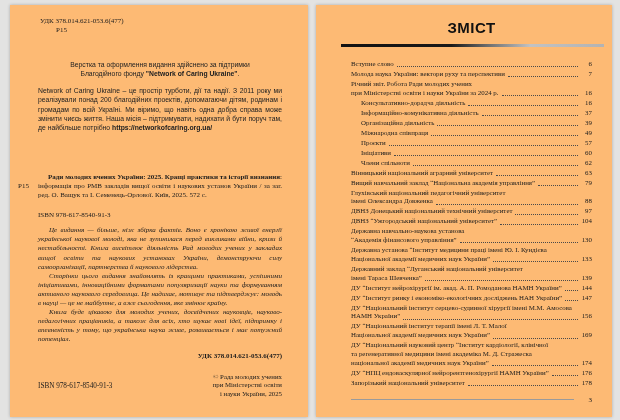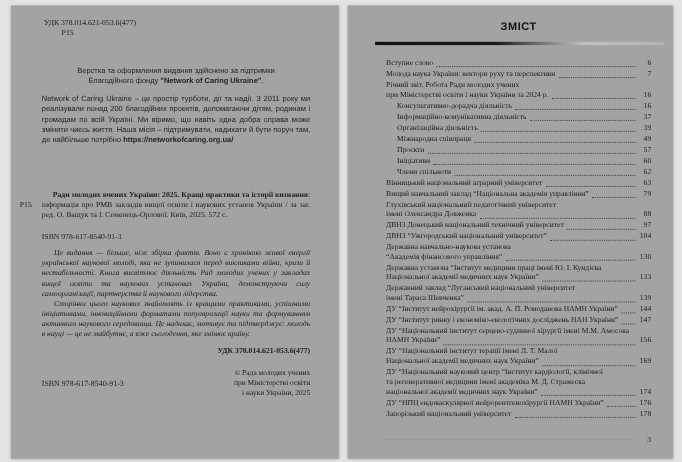--- a/index.html
+++ b/index.html
@@ -5,21 +5,21 @@
   * { margin:0; padding:0; box-sizing:border-box; }
   html,body { width:620px; height:420px; }
   body {
     background:#e3e3e2;
     font-family:"Liberation Serif", serif;
     color:#1c1c1c;
     overflow:hidden;
   }
   .spread { display:flex; gap:8px; padding:5px 8px 0 10px; }
   .page {
-    background:#a3a3a3;
+    background:#fdba74;
     height:412px;
     box-shadow:0 0 3px rgba(0,0,0,.25);
     position:relative;
   }
   .page-left  { width:298px; padding:12px 26px 0 28px; }
   .page-right { width:296px; padding:14px 20px 0 35px; }
 
   
   .udk-top { font-size:7px; line-height:8.6px; margin-left:2px; }
   .udk-top .code2 { display:block; margin-left:16px; }
@@ -41,21 +41,21 @@
   .annot { margin-top:7px; font-size:7px; }
   .annot p { text-indent:11px; text-align:justify; line-height:9.1px;font-style:italic; }
   .udk-bottom { margin-top:7px; text-align:right; font-weight:bold; font-size:7px; }
   .bottom-row { margin-top:13px; display:flex; justify-content:space-between; align-items:center; }
   .isbn-bottom { font-size:7.2px; }
   .copyright { text-align:right; font-size:6.8px; line-height:8.8px; }
 
   
   .toc-title {
     font-family:"Liberation Sans", sans-serif;
-    font-weight:bold; font-size:10px; letter-spacing:.5px;
+    font-weight:bold; font-size:15px; letter-spacing:.5px;
     text-align:center; color:#111;
   }
   .toc-rule {
     height:3px; margin:8px -12px 0 -10px;
     background:linear-gradient(to right,#121212 0%,#191919 42%,#6e6e6e 56%,#c2c2c2 72%,#b3b3b3 100%);
   }
   .toc-list { margin-top:13px; font-size:6.9px; line-height:8.8px; }
   .toc-entry { margin-bottom:1.2px; }
   .toc-entry.indent { padding-left:10px; }
   .toc-line { white-space:nowrap; overflow:hidden; }
@@ -90,21 +90,22 @@
 
     <div class="bib">
       <span class="bib-margin-code">Р15</span>
       <span class="bib-body"><b>Ради молодих вчених України: 2025. Кращі практики та історії визнання</b><span>: інформація про РМВ закладів вищої освіти і наукових установ України / за заг. ред. О. Ващук та І. Семенець-Орлової. Київ, 2025. 572 с.</span></span>
     </div>
 
     <div class="isbn-mid">ISBN 978-617-8540-91-3</div>
 
     <div class="annot">
       <p>Це видання — більше, ніж збірка фактів. Воно є хронікою живої енергії української наукової молоді, яка не зупинилася перед викликами війни, кризи й нестабільності. Книга висвітлює діяльність Рад молодих учених у закладах вищої освіти та наукових установах України, демонструючи силу самоорганізації, партнерства й наукового лідерства.</p>
-      <p>Сторінки цього наукових знайомлять із кращими практиками, успішними ініціативами, інноваційними форматами популяризації науки та формуванням активного наукового середовища. Це надихає, мотивує та підтверджує: молодь в науці — це не майбутнє, а вже сьогодення, яке змінює країну.</p>
+      <p>Сторінки цього видання знайомлять із кращими практиками, успішними ініціативами, інноваційними форматами популяризації науки та формуванням активного наукового середовища. Це надихає, мотивує та підтверджує: молодь в науці — це не майбутнє, а вже сьогодення, яке змінює країну.</p>
+      <p>Книга буде цікавою для молодих учених, досвідчених науковців, науково-педагогічних працівників, а також для всіх, хто шукає нові ідеї, підтримку і впевненість у тому, що українська наука живе, розвивається і має потужний потенціал.</p>
     </div>
 
     <div class="udk-bottom">УДК 378.014.621-053.6(477)</div>
 
     <div class="bottom-row">
       <div class="isbn-bottom">ISBN 978-617-8540-91-3</div>
       <div class="copyright">
         <div>© Рада молодих учених</div>
         <div>при Міністерстві освіти</div>
         <div>і науки України, 2025</div>

